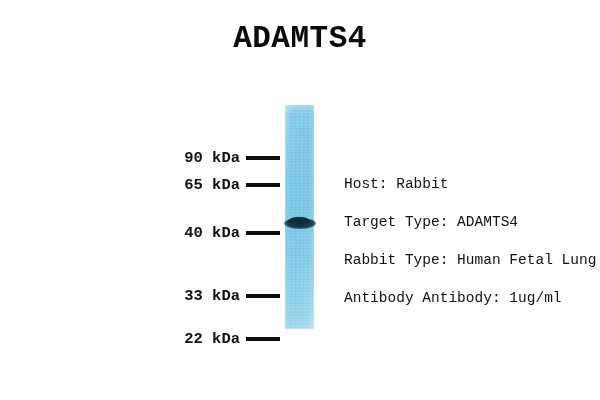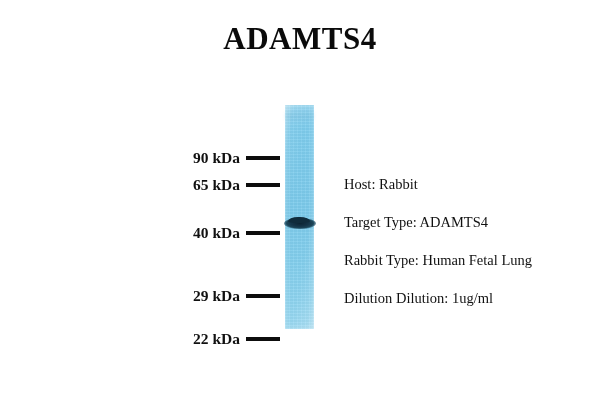--- a/index.html
+++ b/index.html
@@ -6,21 +6,21 @@
     margin: 0;
     padding: 0;
     background: #ffffff;
   }
   #page {
     position: relative;
     width: 600px;
     height: 400px;
     background: #ffffff;
     overflow: hidden;
-    font-family: Liberation Serif, serif;
+    font-family: Liberation Mono, monospace;
     color: #000000;
   }
 
   
   .title {
     position: absolute;
     left: 0;
     top: 21px;
     width: 600px;
     text-align: center;
@@ -191,21 +191,21 @@
       <span class="marker-label">65 kDa</span>
       <span class="marker-tick"></span>
     </div>
 
     <div class="marker" style="top:183px; left:150px; width:130px;">
       <span class="marker-label">40 kDa</span>
       <span class="marker-tick"></span>
     </div>
 
     <div class="marker" style="top:246px; left:150px; width:130px;">
-      <span class="marker-label">29 kDa</span>
+      <span class="marker-label">33 kDa</span>
       <span class="marker-tick"></span>
     </div>
 
     <div class="marker" style="top:289px; left:150px; width:130px;">
       <span class="marker-label">22 kDa</span>
       <span class="marker-tick"></span>
     </div>
 
     <div class="lane">
       <div class="lane-well"></div>
@@ -216,16 +216,16 @@
       <div class="band-core"></div>
       <div class="band-cap"></div>
     </div>
 
   </div>
 
   <div class="info">
     <div class="info-line">Host: Rabbit</div>
     <div class="info-line">Target Type: ADAMTS4</div>
     <div class="info-line">Rabbit Type: Human Fetal Lung</div>
-    <div class="info-line">Dilution Dilution: 1ug/ml</div>
+    <div class="info-line">Antibody Antibody: 1ug/ml</div>
   </div>
 
 </div>
 
 </body></html>

